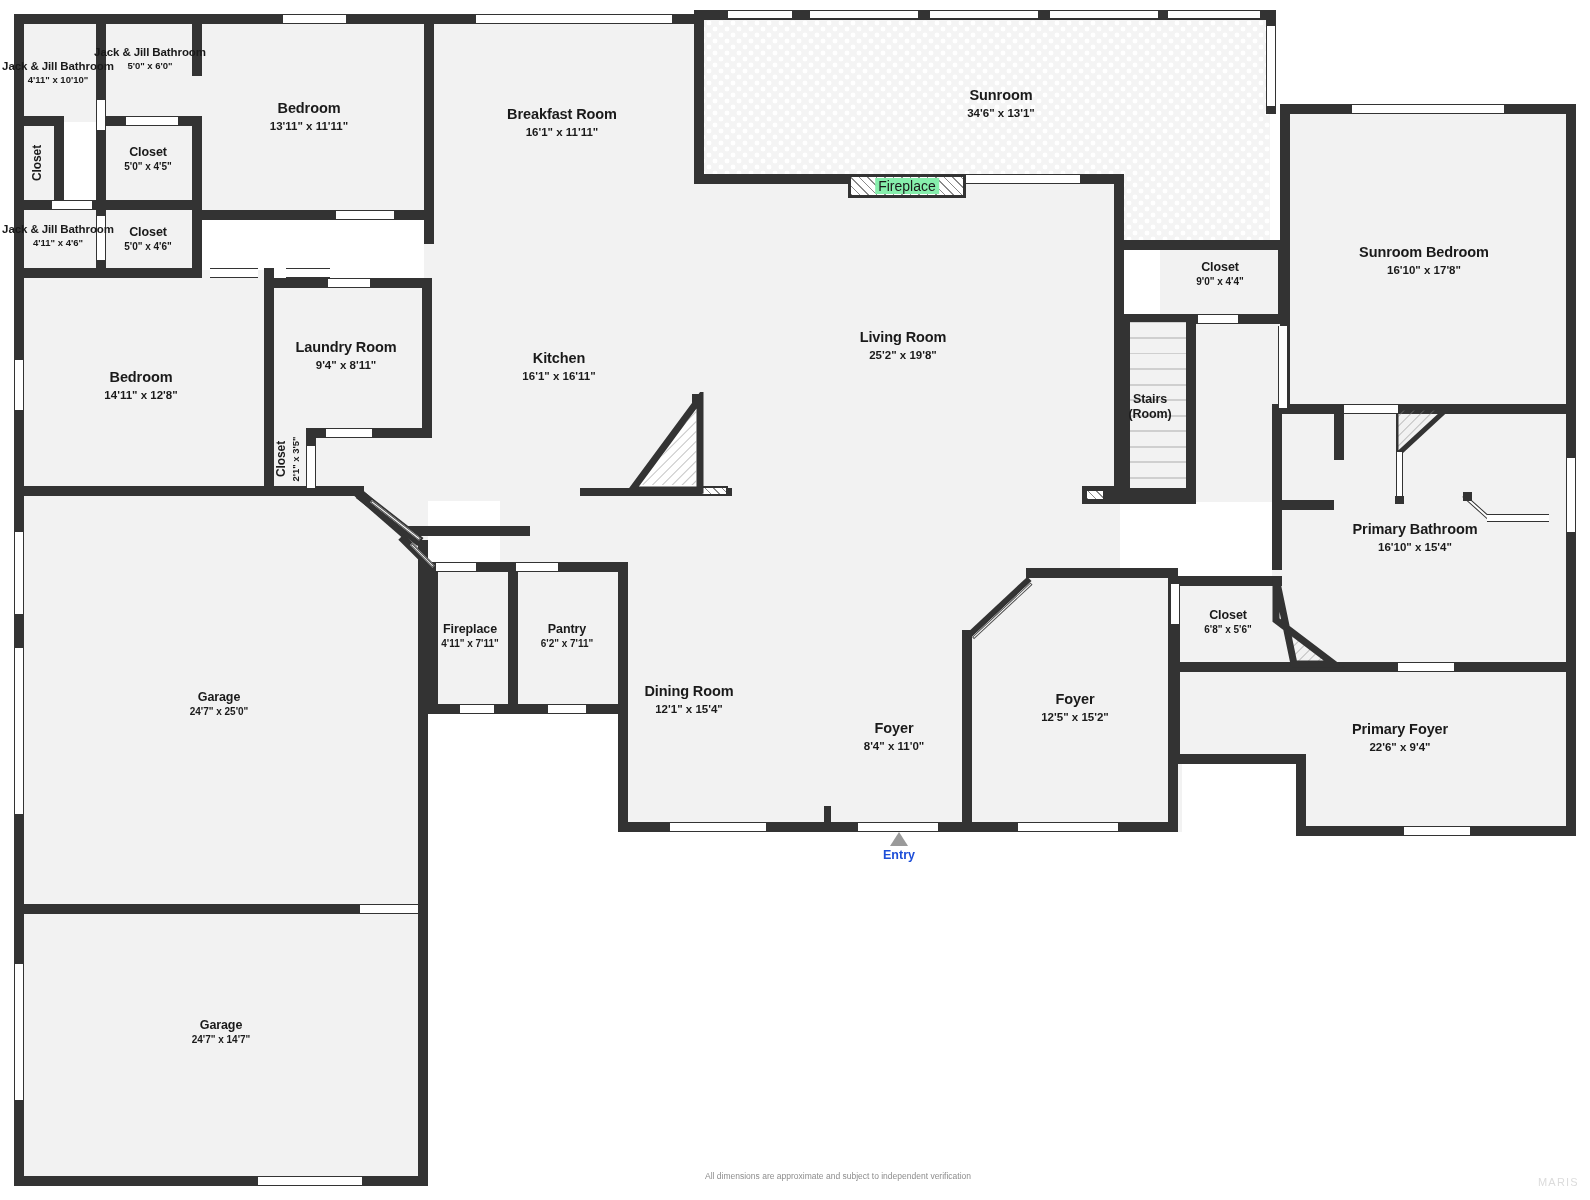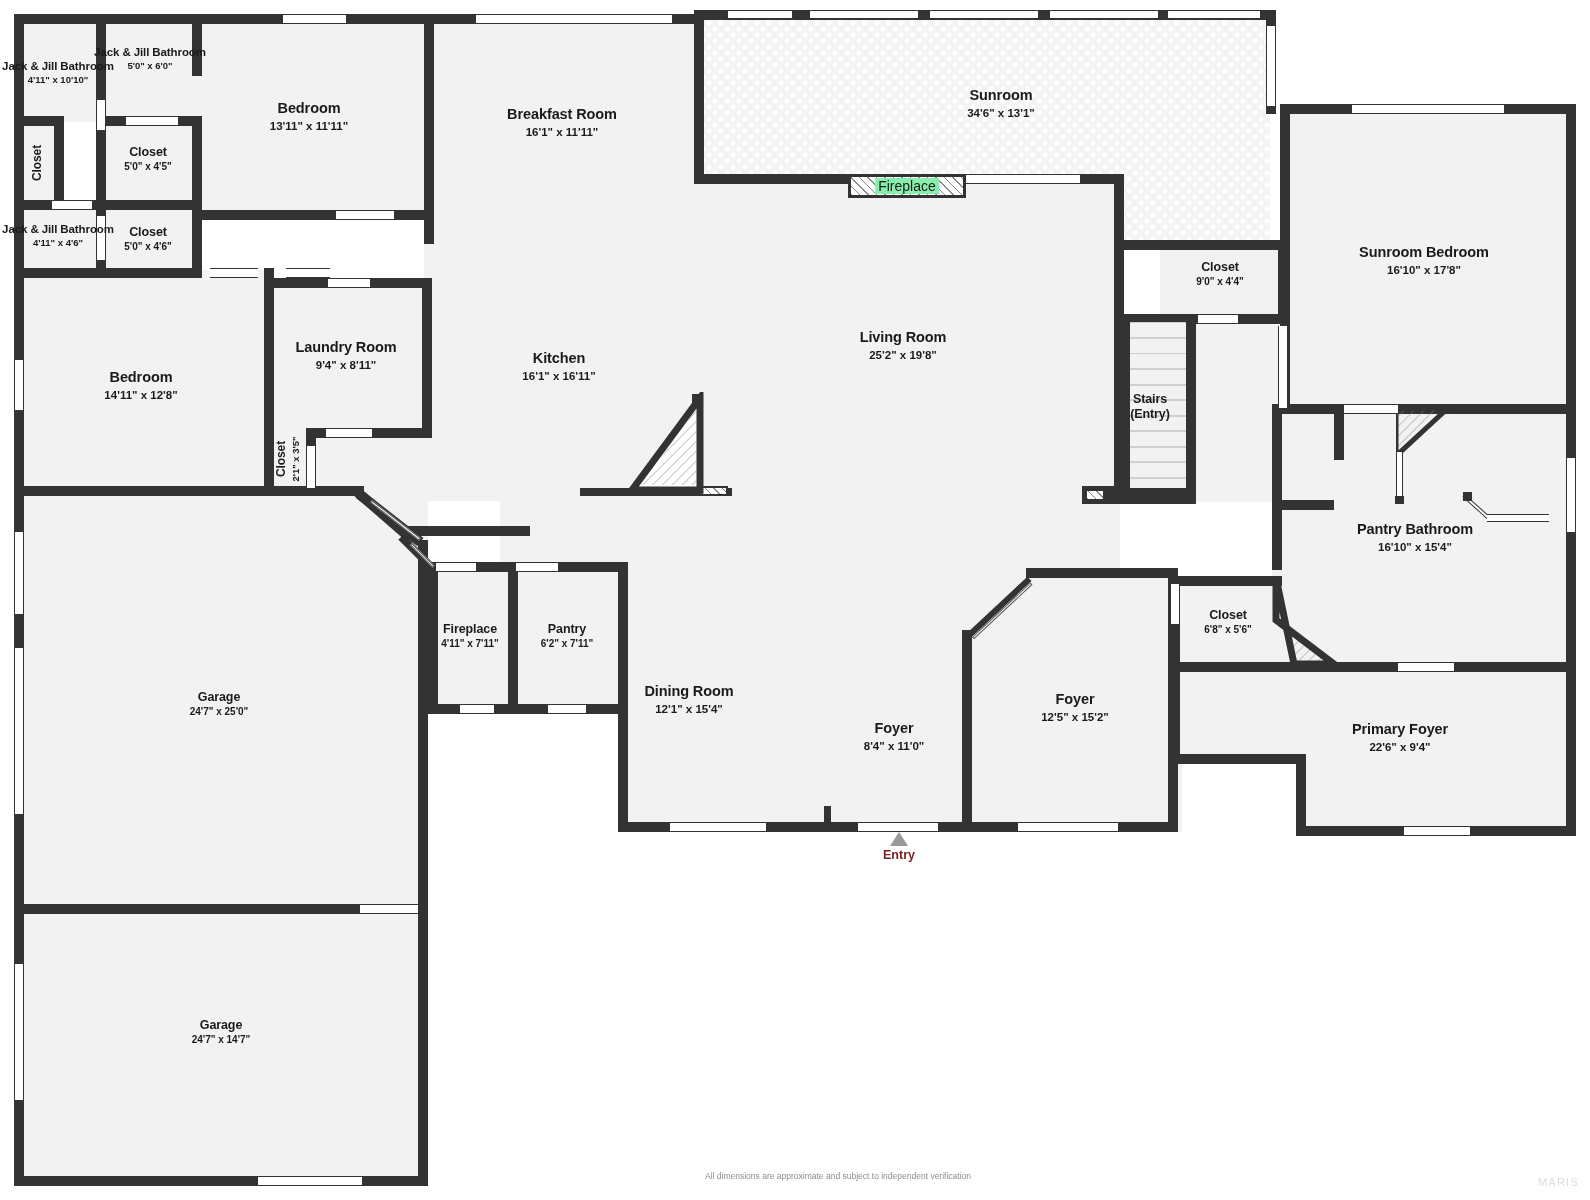--- a/index.html
+++ b/index.html
@@ -118,21 +118,21 @@
   .entry-tri {
     width: 0; height: 0;
     margin: 0 auto 2px auto;
     border-left: 9px solid transparent;
     border-right: 9px solid transparent;
     border-bottom: 14px solid #9a9a9a;
   }
   .entry-txt {
     font-size: 12.5px;
     font-weight: bold;
-    color: #7f1d1d;
+    color: #1d4ed8;
   }
 
   
   .footer-note {
     position: absolute;
     font-size: 8.5px;
     color: #8d8d8d;
     white-space: nowrap;
     margin-left: 19px;
   }
@@ -444,24 +444,24 @@
   <div class="label" style="left:1424px; top:260px;">
     <span class="nm">Sunroom Bedroom</span>
     <span class="dim">16'10" x 17'8"</span>
   </div>
   <div class="label sm" style="left:1220px; top:274px;">
     <span class="nm">Closet</span>
     <span class="dim">9'0" x 4'4"</span>
   </div>
   <div class="label sm" style="left:1150px; top:407px;">
     <span class="nm">Stairs</span>
-    <span class="nm">(Entry)</span>
+    <span class="nm">(Room)</span>
   </div>
   <div class="label" style="left:1415px; top:537px;">
-    <span class="nm">Pantry Bathroom</span>
+    <span class="nm">Primary Bathroom</span>
     <span class="dim">16'10" x 15'4"</span>
   </div>
   <div class="label sm" style="left:1228px; top:622px;">
     <span class="nm">Closet</span>
     <span class="dim">6'8" x 5'6"</span>
   </div>
   <div class="label" style="left:1400px; top:737px;">
     <span class="nm">Primary Foyer</span>
     <span class="dim">22'6" x 9'4"</span>
   </div>

